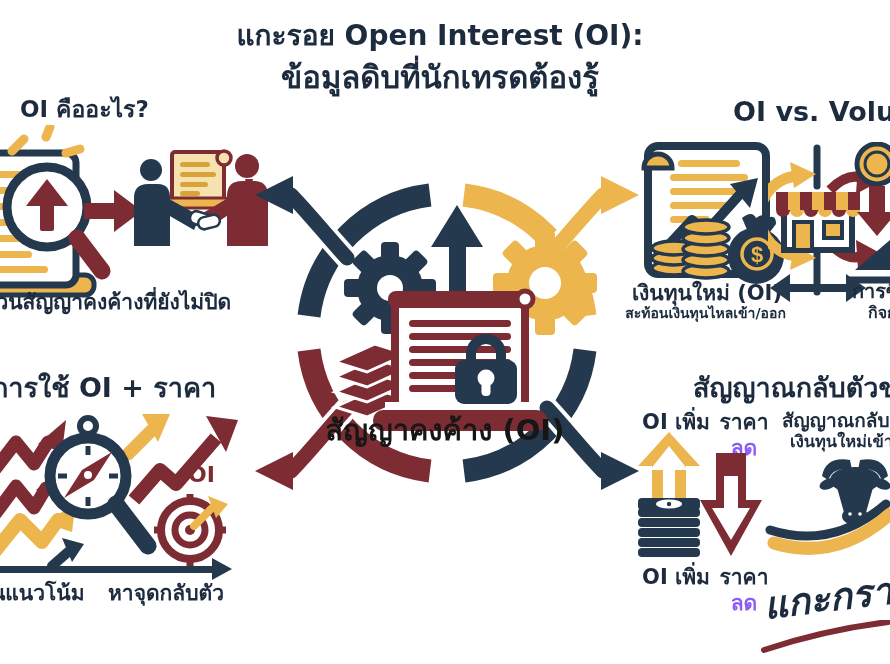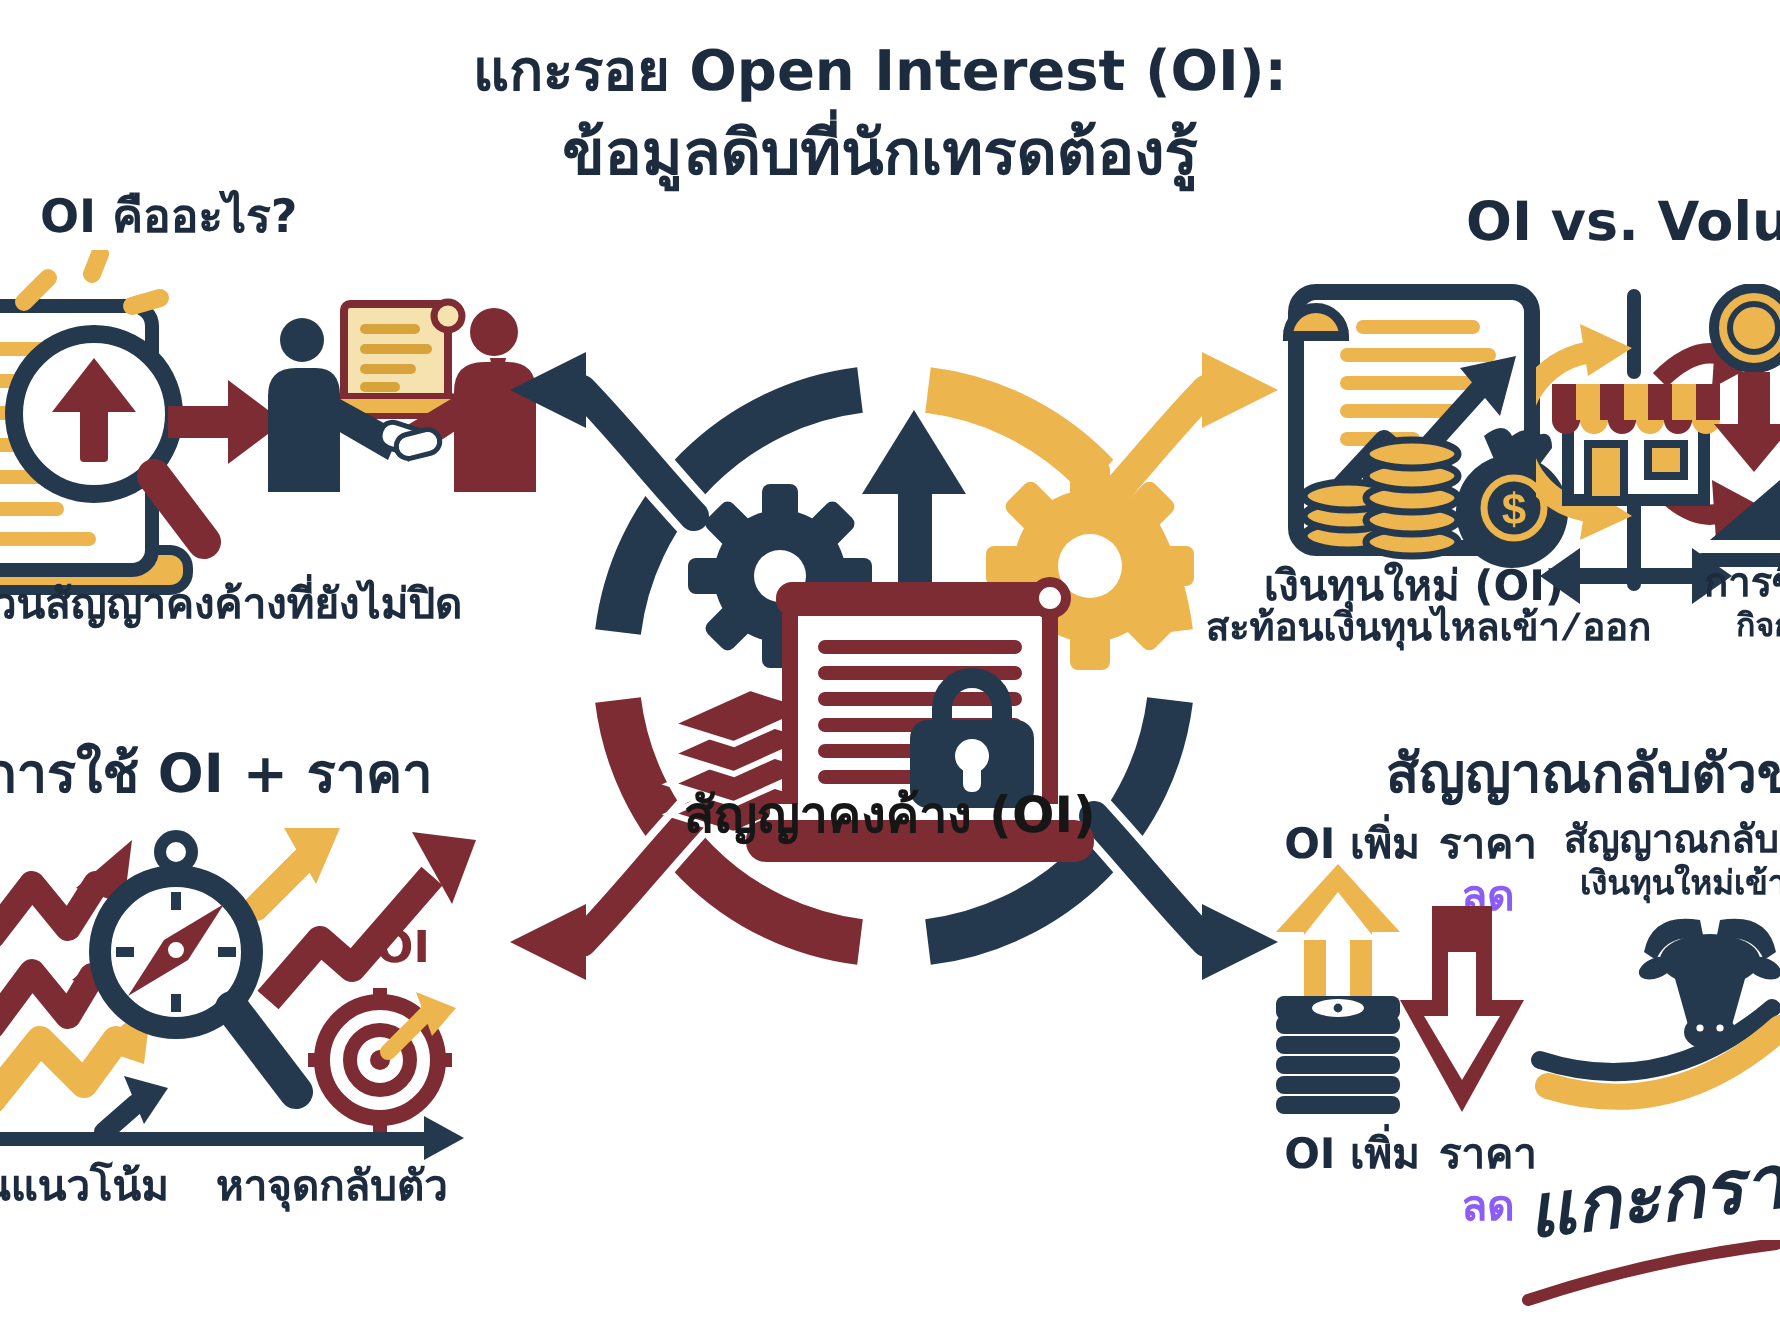--- a/index.html
+++ b/index.html
@@ -166,21 +166,21 @@
     </g>
 
     <g>
       <path d="M 236 214 v -8 a 15 15 0 0 1 30 0 v 8" fill="none" stroke="#24394e" stroke-width="10"></path>
       <rect x="220" y="212" width="62" height="44" rx="9" fill="#24394e"></rect>
       <circle cx="251" cy="230" r="8.5" fill="#ffffff"></circle>
       <rect x="246.5" y="233" width="9" height="15" rx="4" fill="#ffffff"></rect>
     </g>
   </svg>
 
-  <div class="t ctr" style="left:325px;top:394px;width:240px;font-size:25px;font-weight:800;color:#161616;">สัญญาคงค้าง (OI)</div>
+  <div class="t ctr" style="left:325px;top:414px;width:240px;font-size:29px;font-weight:800;color:#161616;">สัญญาคงค้าง (OI)</div>
 
   <div class="t navy" style="left:733px;top:96px;font-size:27px;font-weight:800;">OI vs. Volume</div>
 
   <svg style="left:630px;top:138px;" width="160" height="150" viewBox="0 0 160 150">
     <rect x="18" y="8" width="118" height="128" rx="10" fill="#ffffff" stroke="#24394e" stroke-width="8"></rect>
     <path d="M 14 30 a 14 14 0 0 1 28 0 Z" fill="#ecb54e" stroke="#24394e" stroke-width="5"></path>
     <g fill="#ecb54e">
       <rect x="48" y="22" width="62" height="7" rx="3.5"></rect>
       <rect x="40" y="36" width="78" height="7" rx="3.5"></rect>
       <rect x="40" y="50" width="78" height="7" rx="3.5"></rect>
@@ -203,21 +203,21 @@
     </g>
     <g>
       <path d="M 112 80 q 10 -8 14 0 q 8 -6 12 0 q 8 -4 8 6 l -6 8 l -22 0 Z" fill="#24394e"></path>
       <path d="M 98 118 a 28 28 0 0 0 56 0 a 28 28 0 0 0 -24 -28 l -10 0 a 28 28 0 0 0 -22 28 Z" fill="#24394e"></path>
       <circle cx="127" cy="116" r="15" fill="none" stroke="#ecb54e" stroke-width="3.5"></circle>
       <text x="127" y="124" text-anchor="middle" font-size="22" font-weight="bold" fill="#ecb54e" font-family="Liberation Sans, sans-serif">$</text>
     </g>
   </svg>
 
   <div class="t navy ctr" style="left:628px;top:281px;width:158px;font-size:21px;font-weight:800;">เงินทุนใหม่ (OI)</div>
-  <div class="t navy ctr" style="left:603px;top:305px;width:205px;font-size:19px;font-weight:600;font-family:Liberation Mono, monospace;">สะท้อนเงินทุนไหลเข้า/ออก</div>
+  <div class="t navy ctr" style="left:603px;top:305px;width:205px;font-size:14px;font-weight:600;">สะท้อนเงินทุนไหลเข้า/ออก</div>
 
   <svg style="left:768px;top:140px;" width="122" height="170" viewBox="0 0 122 170">
     <g stroke="#24394e" stroke-width="7" stroke-linecap="round">
       <line x1="49" y1="8" x2="49" y2="46"></line>
       <line x1="49" y1="112" x2="49" y2="152"></line>
     </g>
     <g>
       <path d="M 32 36 A 40 40 0 0 0 32 116" fill="none" stroke="#ecb54e" stroke-width="11"></path>
       <polygon points="22,22 48,34 26,48" fill="#ecb54e"></polygon>
       <polygon points="22,130 48,118 26,104" fill="#ecb54e"></polygon>

